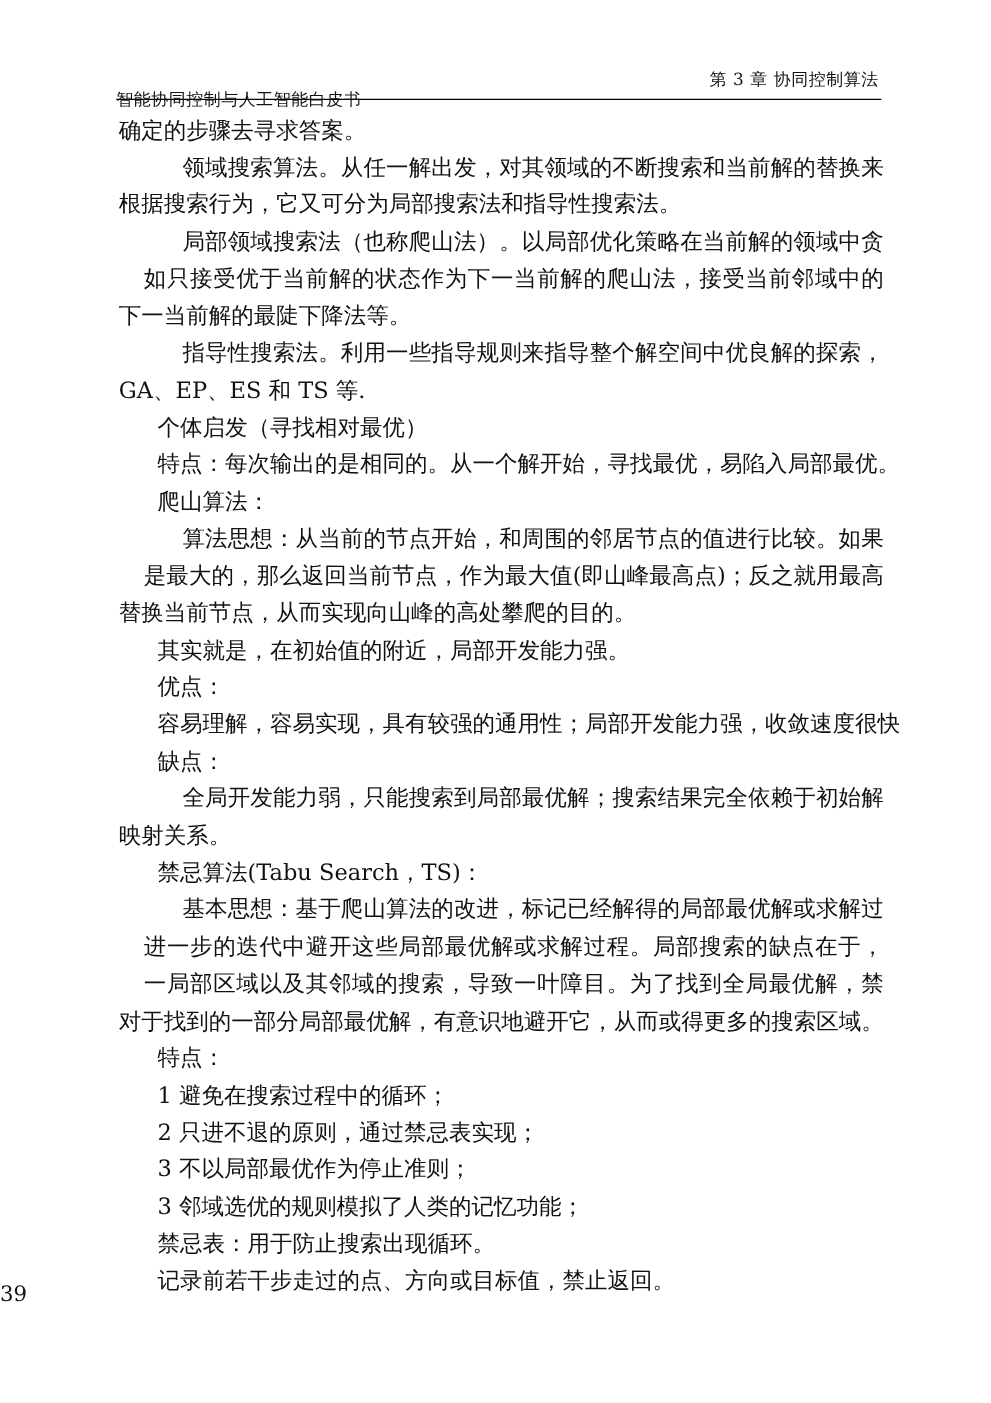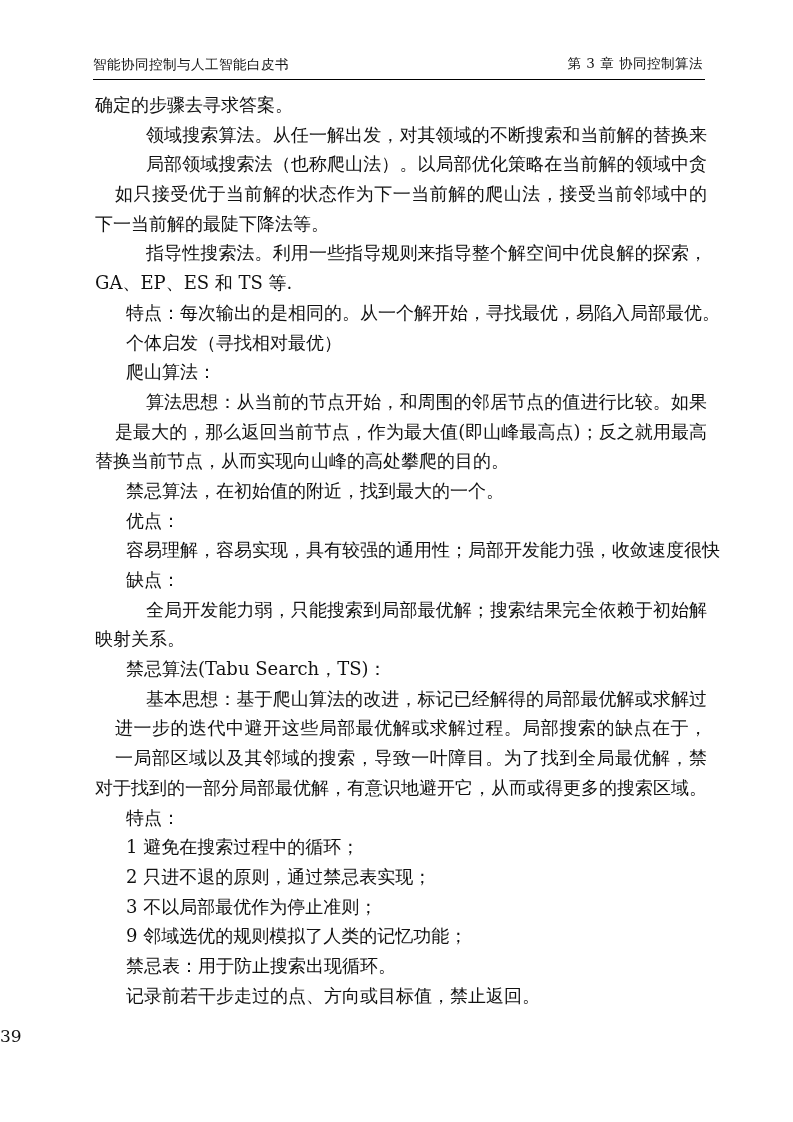--- a/index.html
+++ b/index.html
@@ -1,62 +1,63 @@
 <!DOCTYPE html>
 <html><head>
 <meta charset="utf-8">
 <style>
   html, body { margin:0; padding:0; background:#ffffff; }
   body { width:793px; height:1122px; position:relative; overflow:hidden;
          font-family: "DejaVu Serif", "Liberation Serif", serif; color:#111; }
   .header { position:absolute; left:93px; top:55px; width:612px; height:24px;
             border-bottom:1.5px solid #000; }
-  .header .left { position:absolute; left:0; top:1px; font-size:13.5px; letter-spacing:0.5px; }
+  .header .left { position:absolute; left:0; top:16px; font-size:13.5px; letter-spacing:0.5px; }
   .header .right { position:absolute; right:2px; top:0; font-size:13.5px; letter-spacing:0.5px; }
   .body { position:absolute; left:95px; top:90px; width:612px; }
   .line { font-size:18px; line-height:29.7px; height:29.7px; white-space:nowrap; }
   .indent { padding-left:31px; }
   .justify { text-align:justify; text-align-last:justify; white-space:normal; overflow:hidden;margin-left:20px; }
   .page-num { position:absolute; left:0; width:663px; top:1026px; font-size:17px; }
 </style>
 </head>
 <body>
 
 <div class="header">
   <span class="left">智能协同控制与人工智能白皮书</span>
   <span class="right">第 3 章  协同控制算法</span>
 </div>
 
 <div class="body" id="body">
     <div class="line">确定的步骤去寻求答案。</div>
     <div class="line indent justify">领域搜索算法。从任一解出发，对其领域的不断搜索和当前解的替换来实现优化。</div>
+    <div class="line">根据搜索行为，它又可分为局部搜索法和指导性搜索法。</div>
     <div class="line indent justify">局部领域搜索法（也称爬山法）。以局部优化策略在当前解的领域中贪婪搜索，</div>
     <div class="line justify">如只接受优于当前解的状态作为下一当前解的爬山法，接受当前邻域中的最好解作为</div>
     <div class="line">下一当前解的最陡下降法等。</div>
     <div class="line indent justify">指导性搜索法。利用一些指导规则来指导整个解空间中优良解的探索，如 SA、</div>
     <div class="line">GA、EP、ES 和 TS 等.</div>
+    <div class="line indent">个体启发（寻找相对最优）</div>
     <div class="line indent">特点：每次输出的是相同的。从一个解开始，寻找最优，易陷入局部最优。</div>
-    <div class="line indent">个体启发（寻找相对最优）</div>
     <div class="line indent">爬山算法：</div>
     <div class="line indent justify">算法思想：从当前的节点开始，和周围的邻居节点的值进行比较。如果当前节点</div>
     <div class="line justify">是最大的，那么返回当前节点，作为最大值(即山峰最高点)；反之就用最高的邻居节点</div>
     <div class="line">替换当前节点，从而实现向山峰的高处攀爬的目的。</div>
-    <div class="line indent">禁忌算法，在初始值的附近，找到最大的一个。</div>
+    <div class="line indent">其实就是，在初始值的附近，局部开发能力强。</div>
     <div class="line indent">优点：</div>
     <div class="line indent">容易理解，容易实现，具有较强的通用性；局部开发能力强，收敛速度很快</div>
     <div class="line indent">缺点：</div>
     <div class="line indent justify">全局开发能力弱，只能搜索到局部最优解；搜索结果完全依赖于初始解和邻域的</div>
     <div class="line">映射关系。</div>
     <div class="line indent">禁忌算法(Tabu Search，TS)：</div>
     <div class="line indent justify">基本思想：基于爬山算法的改进，标记已经解得的局部最优解或求解过程，并在</div>
     <div class="line justify">进一步的迭代中避开这些局部最优解或求解过程。局部搜索的缺点在于，太过于对某</div>
     <div class="line justify">一局部区域以及其邻域的搜索，导致一叶障目。为了找到全局最优解，禁忌搜索就是</div>
     <div class="line">对于找到的一部分局部最优解，有意识地避开它，从而或得更多的搜索区域。</div>
     <div class="line indent">特点：</div>
     <div class="line indent">1 避免在搜索过程中的循环；</div>
     <div class="line indent">2 只进不退的原则，通过禁忌表实现；</div>
     <div class="line indent">3 不以局部最优作为停止准则；</div>
-    <div class="line indent">9 邻域选优的规则模拟了人类的记忆功能；</div>
+    <div class="line indent">3 邻域选优的规则模拟了人类的记忆功能；</div>
     <div class="line indent">禁忌表：用于防止搜索出现循环。</div>
     <div class="line indent">记录前若干步走过的点、方向或目标值，禁止返回。</div>
   </div>
 
 <div class="page-num">39</div>
 
 </body></html>

